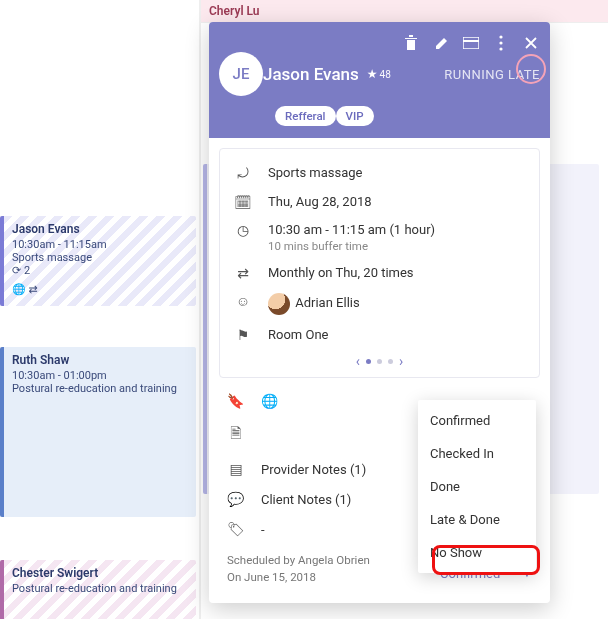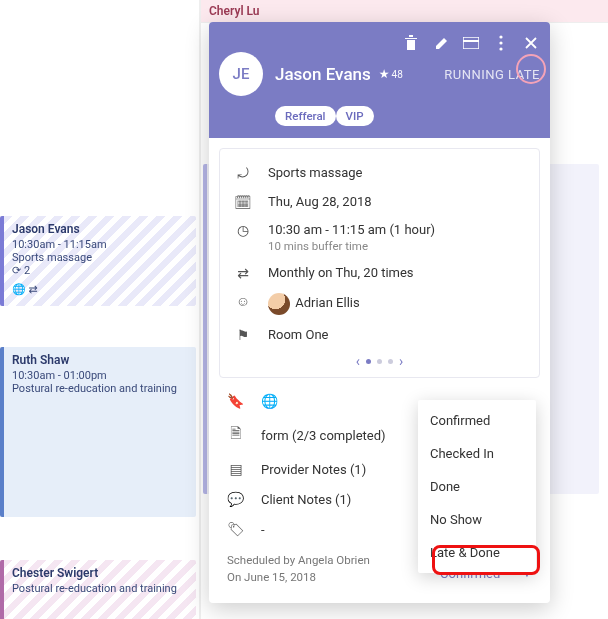--- a/index.html
+++ b/index.html
@@ -31,21 +31,21 @@
     margin-top: 18px;
   }
 
   
   .popover { position: absolute; left: 209px; top: 22px; width: 341px; border-radius: 4px; box-shadow: 0 6px 24px rgba(0,0,0,.2); z-index: 5; background: #fff; }
   .pp-header { background: #7b7cc4; color: #fff; border-radius: 4px 4px 0 0; padding: 10px 10px 12px; }
   .pp-toolbar { display: flex; justify-content: flex-end; gap: 12px; height: 22px; align-items: center; }
   .pp-toolbar .ticon { width: 18px; height: 18px; color: #fff; display: inline-flex; align-items: center; justify-content: center; cursor: pointer; }
   .close-ring { position: absolute; right: 4px; top: 32px; width: 30px; height: 30px; border: 2px solid #f4a3b8; border-radius: 50%; pointer-events: none; }
 
-  .pp-id-row { display: flex; align-items: center; gap: 12px; margin-top: -2px; }
+  .pp-id-row { display: flex; align-items: center; gap: 0; margin-top: -2px; }
   .avatar { width: 44px; height: 44px; border-radius: 50%; background: #fff; color: #7b7cc4; display: flex; align-items: center; justify-content: center; font-weight: 500; font-size: 15px; }
   .pp-name { font-size: 17px; font-weight: 500; }
   .pp-age { font-size: 10px; opacity: .95; }
   .pp-status { font-size: 13px; letter-spacing: .5px; opacity: .8; margin-left: auto; }
   .star { font-size: 12px; margin: 0 2px 0 8px; }
 
   .pp-chips { margin-top: 10px; margin-left: 56px; display: flex; gap: 0; }
   .chip { background: #fff; color: #6b6bbd; border-radius: 14px; font-size: 11.5px; padding: 3px 10px; font-weight: 500; }
 
   .pp-body { padding: 10px 0 4px; }
@@ -192,21 +192,20 @@
       </div>
     </div>
 
     <div class="meta-rows">
       <div class="mrow">
           <span class="micon">🔖</span>
           <span class="micon globe">🌐</span>
         </div>
       <div class="mrow">
           <span class="micon">🗎</span>
-          <span>form (2/3 completed)</span>
         </div>
       <div class="mrow">
           <span class="micon">▤</span>
           <span>Provider Notes (1)</span>
         </div>
       <div class="mrow">
           <span class="micon">💬</span>
           <span>Client Notes (1)</span>
         </div>
       <div class="mrow">
@@ -223,22 +222,22 @@
     <div class="status-dd">
       <span>Confirmed</span>
       <span class="caret">▼</span>
     </div>
   </div>
 
   <div class="status-menu">
     <div class="opt">Confirmed</div>
     <div class="opt">Checked In</div>
     <div class="opt">Done</div>
+    <div class="opt">Late &amp; Done</div>
     <div class="opt">No Show</div>
-    <div class="opt">Late &amp; Done</div>
   </div>
 
   <div class="close-ring"></div>
 </div>
 
 <div class="noshow-ring" style="left:432px;top:545px"></div>
 
 <div class="star-line">★ &nbsp;🖵</div>
 
 </body></html>

